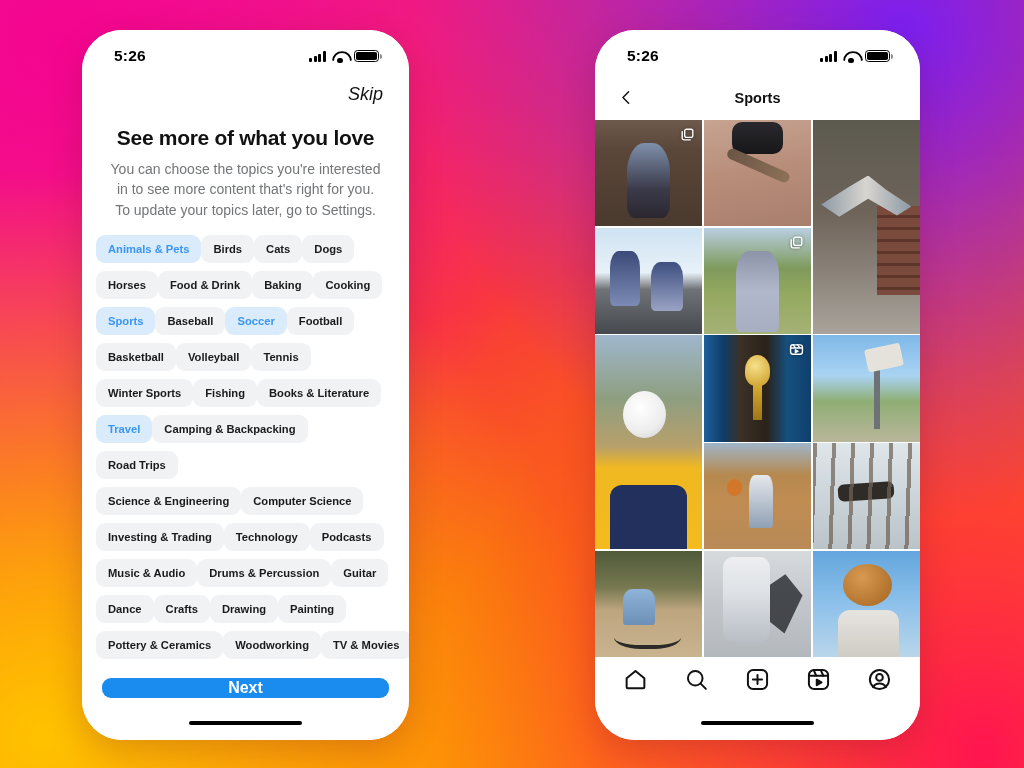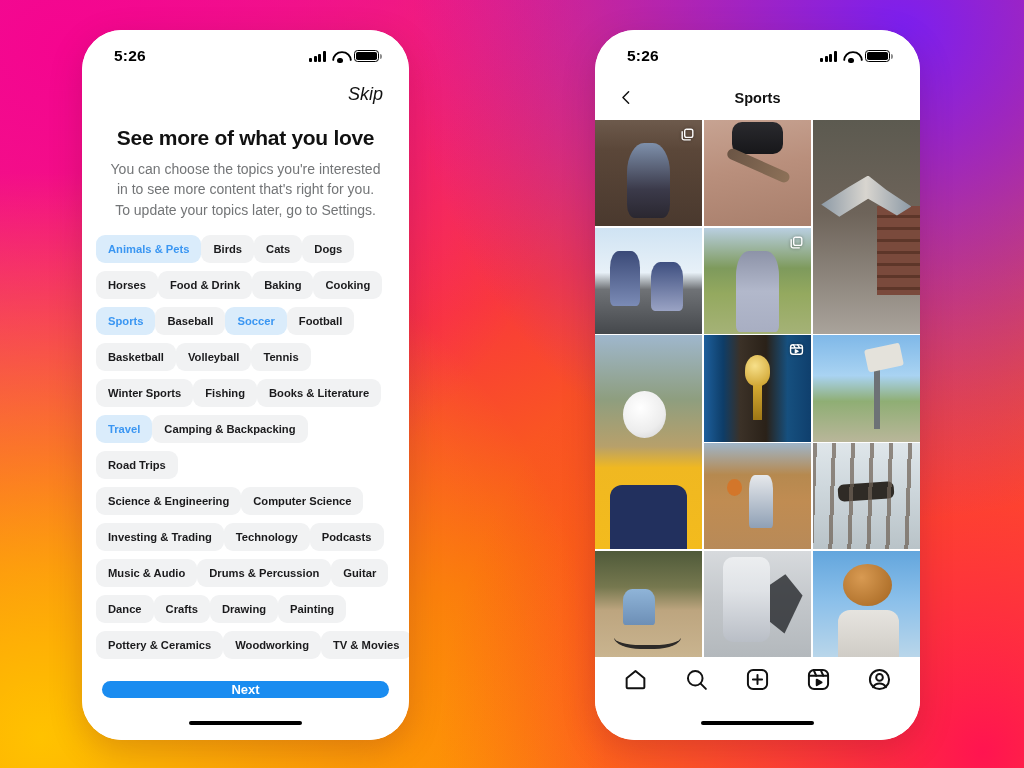--- a/index.html
+++ b/index.html
@@ -71,21 +71,21 @@
   .chip {
     border: 0; border-radius: 9px; padding: 8px 12px;
     font-family: inherit; font-size: 11.2px; font-weight: 700;
     background: #f1f2f3; color: #1a1a1c; white-space: nowrap; cursor: pointer;
   }
   .chip.sel { background: #daecfb; color: #3a96f2; }
 
   .cta-wrap { margin-top: auto; padding: 0 20px 8px; }
   .cta {
     width: 100%; border: 0; border-radius: 9px; padding: 1px 0;
-    background: #1a8cf0; color: #fff; font-family: inherit; font-size: 13px; font-weight: 700; cursor: pointer;
+    background: #1a8cf0; color: #fff; font-family: inherit; font-size: 16px; font-weight: 700; cursor: pointer;
   }
   .home-ind { height: 34px; display: flex; align-items: center; justify-content: center; flex: 0 0 34px; }
   .home-ind i { display: block; width: 113px; height: 4.6px; background: #000; border-radius: 3px; }
 
   
   .navbar {
     height: 44px; flex: 0 0 44px;
     display: flex; align-items: center; padding: 0 18px; position: relative;
     border-bottom: 1px solid transparent;
   }

